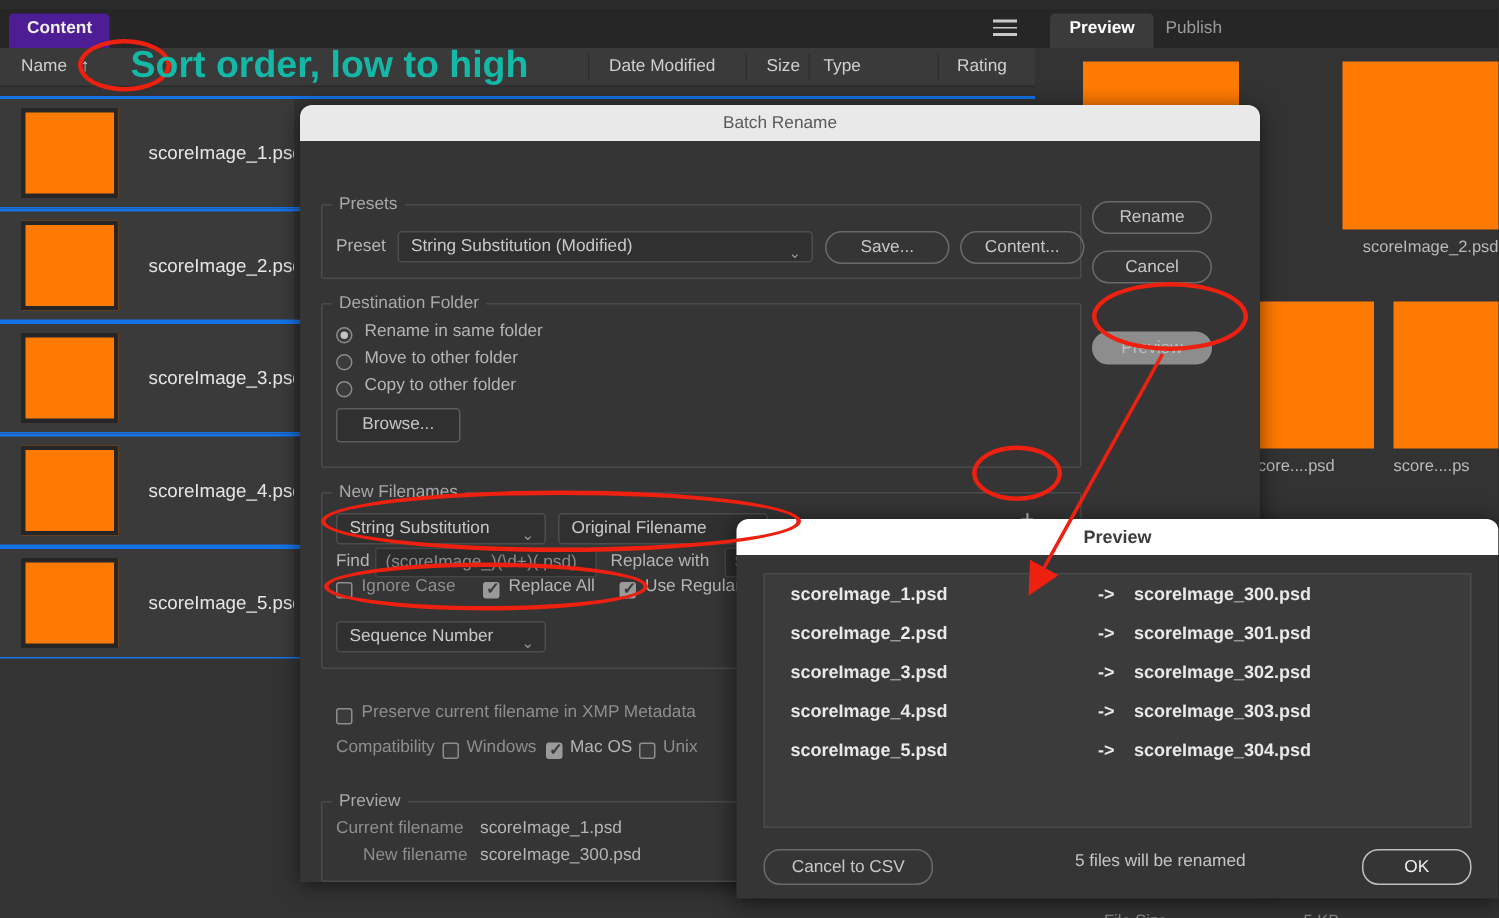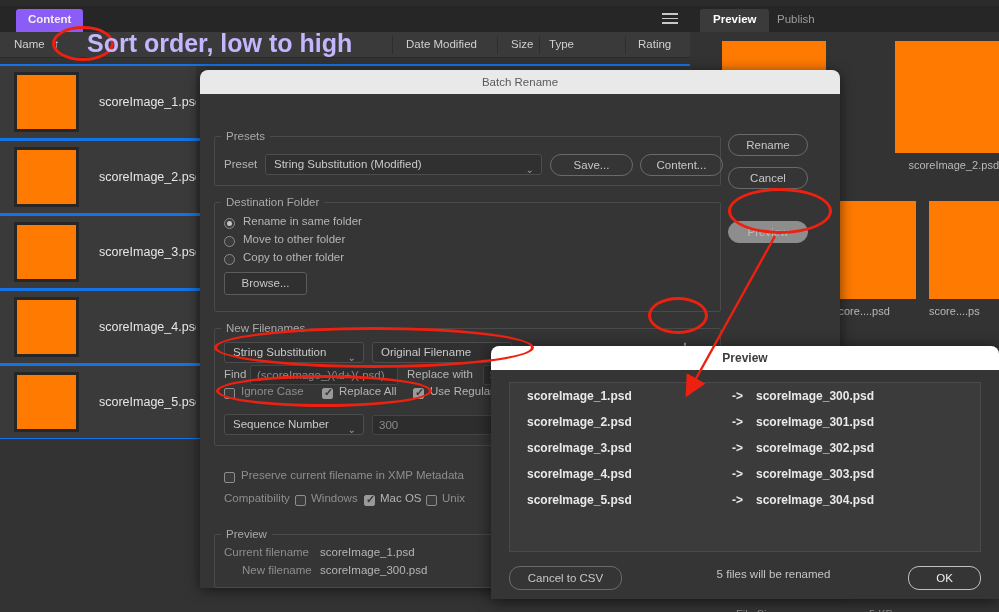--- a/index.html
+++ b/index.html
@@ -11,22 +11,22 @@
   }
   #app { position: relative; width: 999px; height: 612px; background: #333333; }
 
   
   .top-strip { position:absolute; left:0; top:0; width:999px; height:6px; background:#2b2b2b; }
 
   
   .content-panel { position:absolute; left:0; top:6px; width:690px; height:606px; background:#333333; }
   .tabbar { position:relative; height:26px; background:#262626; }
   .tab {
-    position:absolute; left:16px; top:3px; height:23px;
-    padding:4px 12px 0 12px; background:#8b5cf6;
+    position:absolute; left:6px; top:3px; height:23px;
+    padding:4px 12px 0 12px; background:#4c1d95;
     color:#f0f0f0; font-size:11.5px; font-weight:bold;
     border-radius:3px 3px 0 0;
   }
   .hamburger { position:absolute; right:12px; top:7px; width:16px; height:11px; }
   .hamburger i { display:block; height:1.5px; background:#c8c8c8; margin-bottom:3px; }
 
   .colhead { position:relative; height:26px; background:#3a3a3a; border-bottom:1px solid #2b2b2b; }
   .colhead .c { position:absolute; top:6px; color:#d0d0d0; font-size:11.5px; white-space:nowrap; }
   .colhead .sep { position:absolute; top:4px; width:1px; height:18px; background:#2e2e2e; }
 
@@ -101,21 +101,21 @@
   .pvline { position:relative; height:20px; margin-top:6px; }
   .pvline .old { position:absolute; left:17px; color:#e9e9e9; font-size:12px; font-weight:bold; }
   .pvline .arrow { position:absolute; left:222px; color:#e9e9e9; font-size:12px; font-weight:bold; }
   .pvline .new { position:absolute; left:246px; color:#e9e9e9; font-size:12px; font-weight:bold; }
   .pvfoot-txt { position:absolute; left:0; top:222px; width:565px; text-align:center;
                 color:#c5c5c5; font-size:11.5px; }
 
   
   .anno { position:absolute; pointer-events:none; }
   .ellipse { position:absolute; border:3px solid #ee2010; border-radius:50%; }
-  .anno-text { position:absolute; color:#c4b5fd; font-weight:bold; font-size:25px; white-space:nowrap; }
+  .anno-text { position:absolute; color:#14b8a6; font-weight:bold; font-size:25px; white-space:nowrap; }
   svg.arrow-svg { position:absolute; left:0; top:0; width:999px; height:612px; pointer-events:none; }
 </style>
 </head>
 <body>
 
 <div id="app">
 
   <div class="top-strip"></div>
 
   <div class="content-panel">
@@ -252,21 +252,20 @@
       <div class="lbl-dim" style="position:absolute; left:41px; top:291px;">Ignore Case</div>
       <div class="cbx on" style="left:122px; top:294px;"></div>
       <div class="lbl" style="position:absolute; left:139px; top:291px;">Replace All</div>
       <div class="cbx on" style="left:213px; top:294px;"></div>
       <div class="lbl" style="position:absolute; left:230px; top:291px; width:102px; overflow:hidden; white-space:nowrap;">Use Regular Expression</div>
 
       <div class="select" style="left:24px; top:320px; width:140px;">
         <span>Sequence Number</span>
         <span class="chev">⌄</span>
       </div>
-      <div class="field" style="left:172px; top:321px; width:148px;">300</div>
 
       <div class="cbx" style="left:24px; top:378px;"></div>
       <div class="lbl-dim" style="position:absolute; left:41px; top:375px;">Preserve current filename in XMP Metadata</div>
       <div class="lbl-dim" style="position:absolute; left:24px; top:398px;">Compatibility</div>
       <div class="cbx" style="left:95px; top:401px;"></div>
       <div class="lbl-dim" style="position:absolute; left:111px; top:398px;">Windows</div>
       <div class="cbx on" style="left:164px; top:401px;"></div>
       <div class="lbl" style="position:absolute; left:180px; top:398px;">Mac OS</div>
       <div class="cbx" style="left:226px; top:401px;"></div>
       <div class="lbl-dim" style="position:absolute; left:242px; top:398px;">Unix</div>

